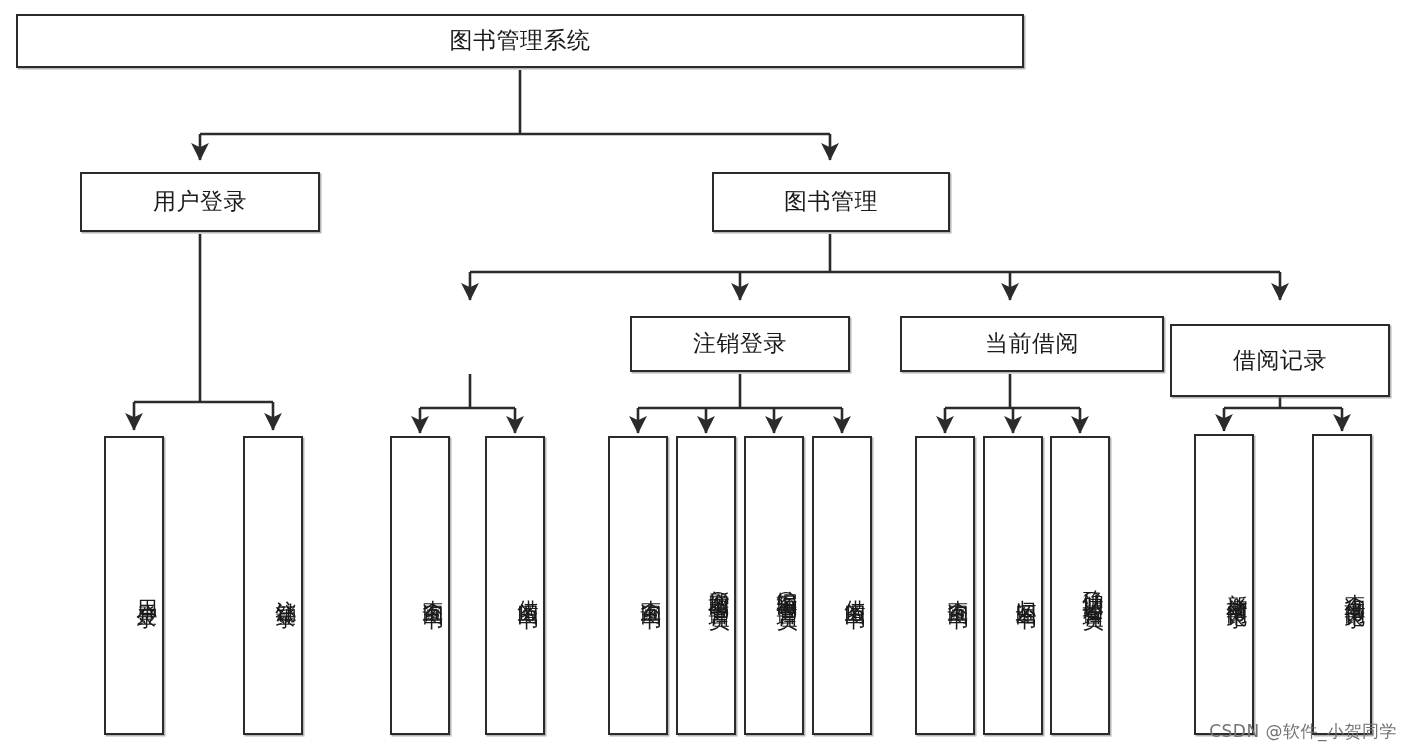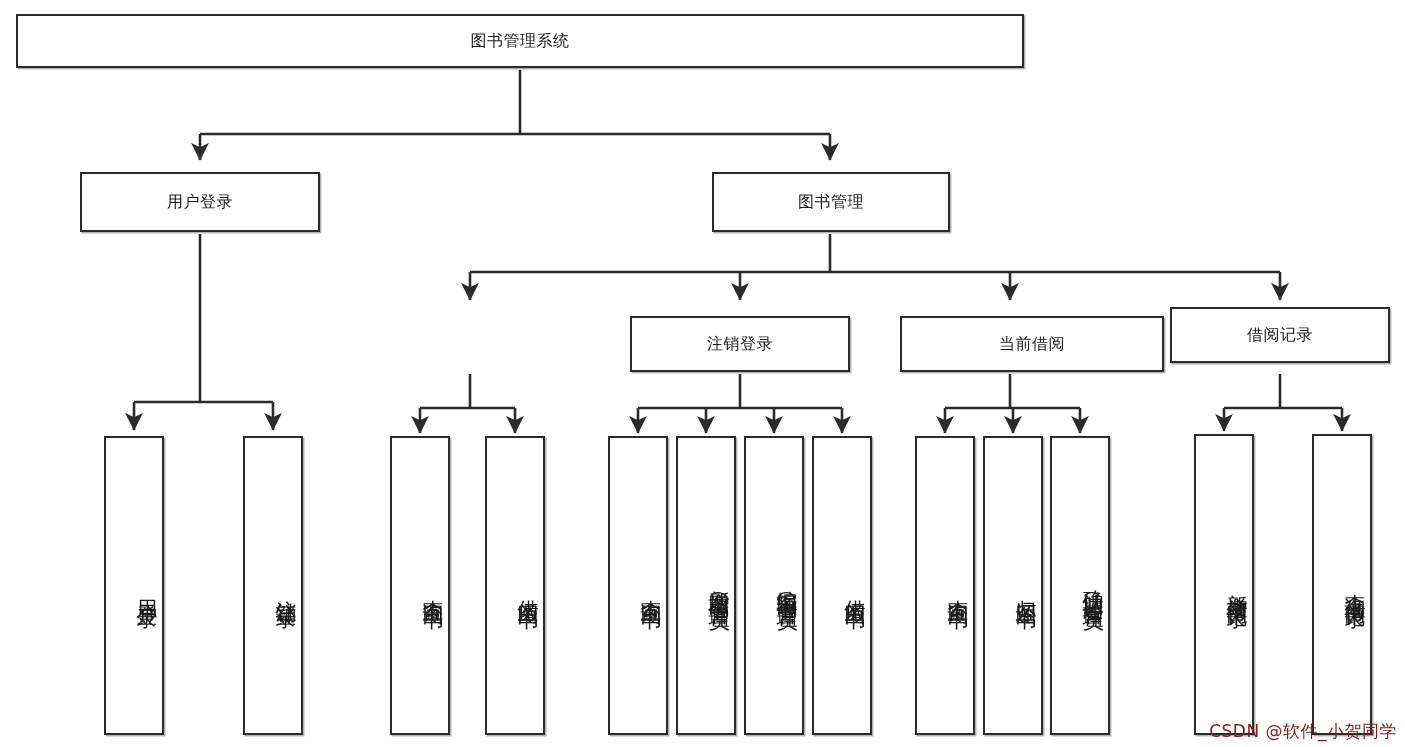--- a/index.html
+++ b/index.html
@@ -32,21 +32,21 @@
     background: #ffffff;
     border: 2px solid #2b2b2b;
     display: flex;
     align-items: center;
     justify-content: center;
     text-align: center;
     color: #1a1a1a;
     box-shadow: 1.5px 1.5px 0 rgba(120,120,120,0.55);
   }
   .node-h {
-    font-size: 16px;
+    font-size: 23px;
     line-height: 1.2;
     letter-spacing: 0.5px;
     white-space: nowrap;
   }
   .node-v {
     writing-mode: vertical-rl;
     text-orientation: upright;
     font-size: 21px;
     line-height: 1.45;
     letter-spacing: 3px;
@@ -55,21 +55,21 @@
     padding-top: 6px;
   }
   .node-v.tall-text {
     padding-top: 2px;
   }
   .watermark {
     position: absolute;
     right: 8px;
     bottom: 4px;
     font-size: 17px;
-    color: #7f1d1d;
+    color: #737373;
     white-space: nowrap;
     letter-spacing: 0.5px;
   }
 </style>
 </head>
 <body>
 
 <div id="diagram-root">
 
   <svg class="edges" viewBox="0 0 1405 747">
@@ -132,21 +132,21 @@
   <div class="node node-h" style="left:712px; top:172px; width:238px; height:60px;">
     <span>图书管理</span>
   </div>
 
   <div class="node node-h" style="left:630px; top:316px; width:220px; height:56px;">
     <span>注销登录</span>
   </div>
   <div class="node node-h" style="left:900px; top:316px; width:264px; height:56px;">
     <span>当前借阅</span>
   </div>
-  <div class="node node-h" style="left:1170px; top:307px; width:220px; height:56px;">
+  <div class="node node-h" style="left:1170px; top:324px; width:220px; height:73px;">
     <span>借阅记录</span>
   </div>
 
   <div class="node node-v" style="left:104px; top:436px; width:60px; height:299px;">
     <span>用户登录</span>
   </div>
   <div class="node node-v" style="left:243px; top:436px; width:60px; height:299px;">
     <span>注销登录</span>
   </div>
 

